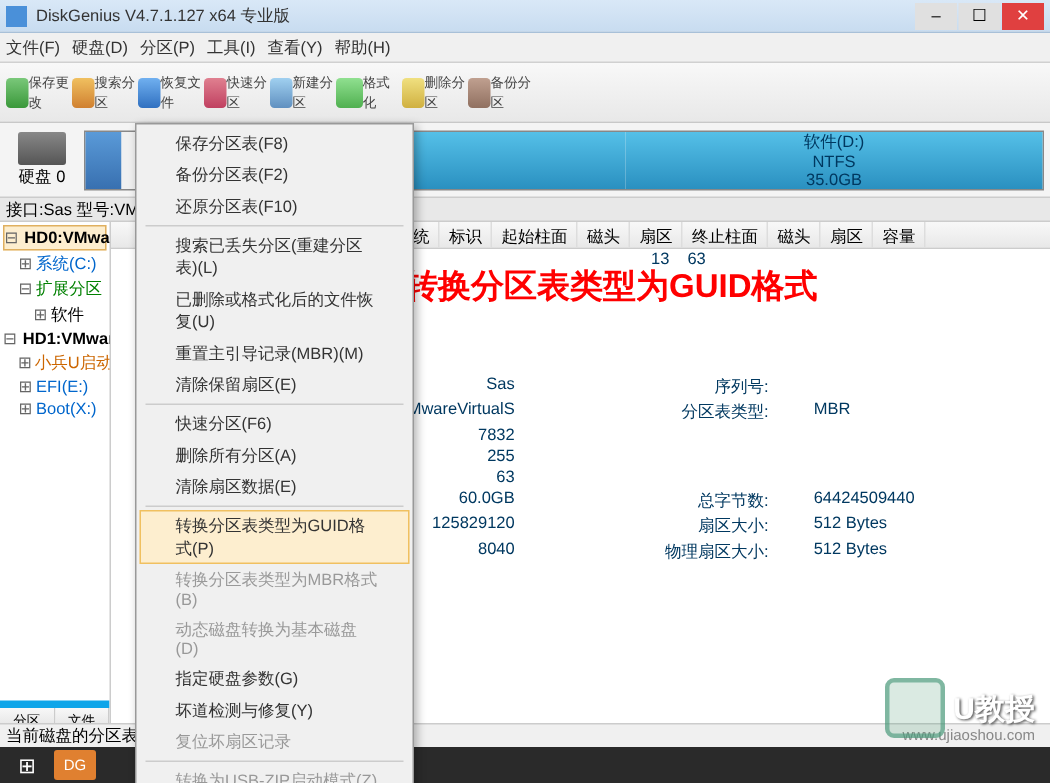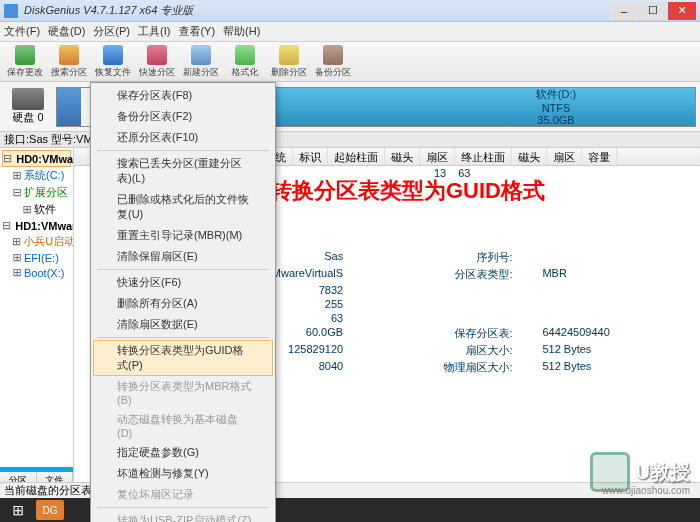--- a/index.html
+++ b/index.html
@@ -1,31 +1,31 @@
 <!DOCTYPE html>
 <html><head>
 <meta charset="utf-8">
 <style>
 * { margin: 0; padding: 0; box-sizing: border-box; font-family: "Microsoft YaHei", SimSun, sans-serif; font-size: 11px; }
 body { width: 700px; height: 522px; background: #fff; overflow: hidden; position: relative; }
 
 .titlebar { height: 22px; background: linear-gradient(#d9e8f7, #c8dcf0); display: flex; align-items: center; padding: 0 4px; border-bottom: 1px solid #a8c0d8; }
 .titlebar .icon { width: 14px; height: 14px; background: #4a90d9; margin-right: 6px; }
-.titlebar .title { flex: 1; color: #333; font-style: italic; }
+.titlebar .title { flex: 1; color: #333; }
 .titlebar .winbtns { display: flex; gap: 1px; }
 .titlebar .winbtn { width: 28px; height: 18px; display: flex; align-items: center; justify-content: center; font-size: 11px; }
 .titlebar .winbtn.min { background: #e0e0e0; }
 .titlebar .winbtn.max { background: #e0e0e0; }
 .titlebar .winbtn.close { background: #e04040; color: #fff; }
 
 .menubar { height: 20px; background: #f0f0f0; display: flex; align-items: center; padding: 0 4px; gap: 8px; border-bottom: 1px solid #d0d0d0; }
 .menubar span { color: #333; }
 
 .toolbar { height: 40px; background: linear-gradient(#f8f8f8, #e8e8e8); display: flex; align-items: center; padding: 0 4px; gap: 2px; border-bottom: 1px solid #c8c8c8; }
-.tbtn { display: flex; flex-direction: column; align-items: center; width: 42px; height: 36px; justify-content: center; }
+.tbtn { display: flex; flex-direction: row; align-items: center; width: 42px; height: 36px; justify-content: center; }
 .tbtn .ticon { width: 20px; height: 20px; border-radius: 3px; }
 .tbtn .tlbl { font-size: 9px; color: #444; margin-top: 1px; }
 .i1 { background: linear-gradient(#7ac87a, #3a983a); }
 .i2 { background: linear-gradient(#f0c060, #d08030); }
 .i3 { background: linear-gradient(#70b0f0, #3070c0); }
 .i4 { background: linear-gradient(#e08090, #c04060); }
 .i5 { background: linear-gradient(#a0d0f0, #6090c0); }
 .i6 { background: linear-gradient(#90e090, #50b050); }
 .i7 { background: linear-gradient(#f0e080, #d0b040); }
 .i8 { background: linear-gradient(#c0a090, #907060); }
@@ -260,21 +260,21 @@
       <span></span>
         <span class="k">255</span>
         <span></span>
         <span></span>
       <span></span>
         <span class="k">63</span>
         <span></span>
         <span></span>
       <span></span>
         <span class="k">60.0GB</span>
-        <span class="k">保存分区表:</span>
+        <span class="k">总字节数:</span>
         <span class="v">64424509440</span>
       <span></span>
         <span class="k">125829120</span>
         <span class="k">扇区大小:</span>
         <span class="v">512 Bytes</span>
       <span></span>
         <span class="k">8040</span>
         <span class="k">物理扇区大小:</span>
         <span class="v">512 Bytes</span>
     </div>

